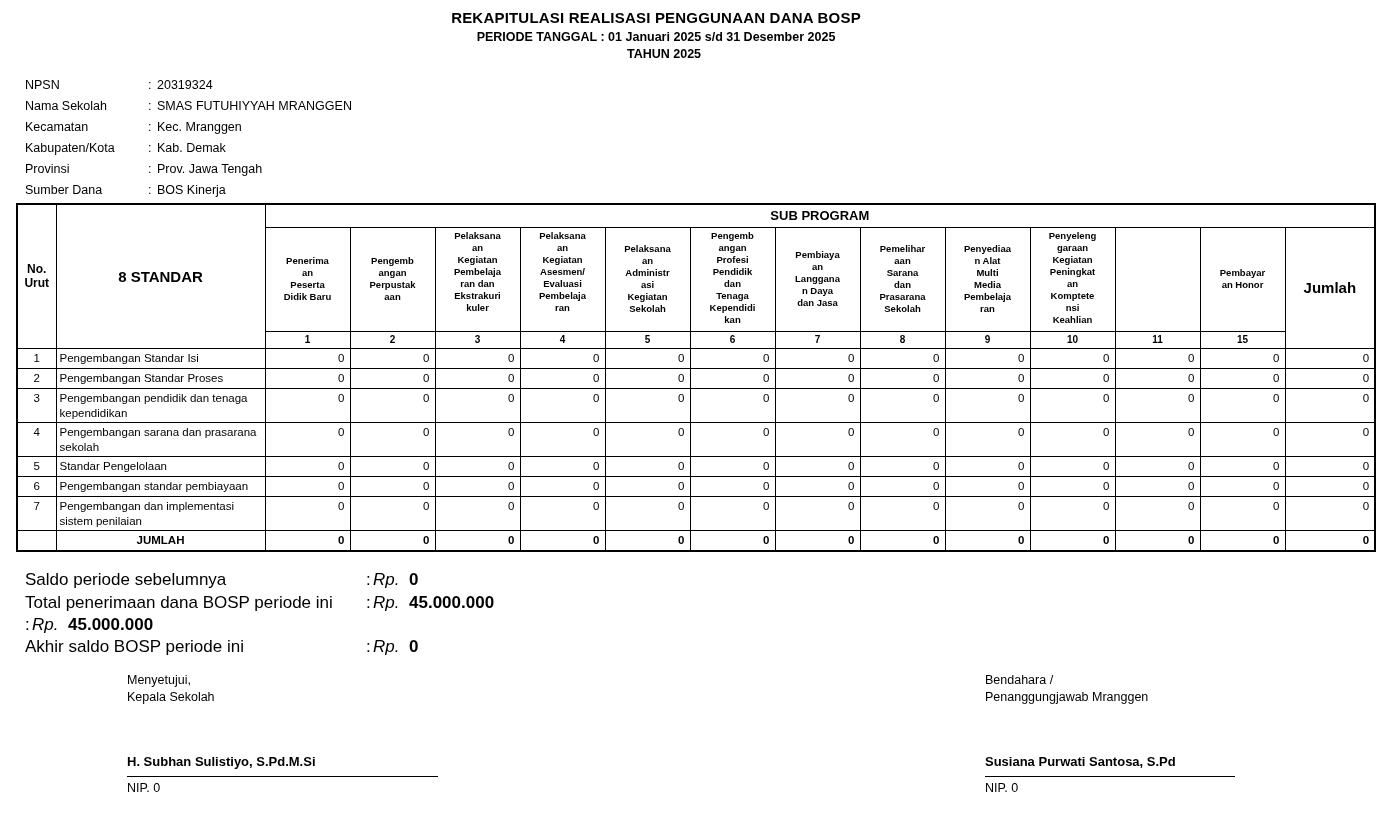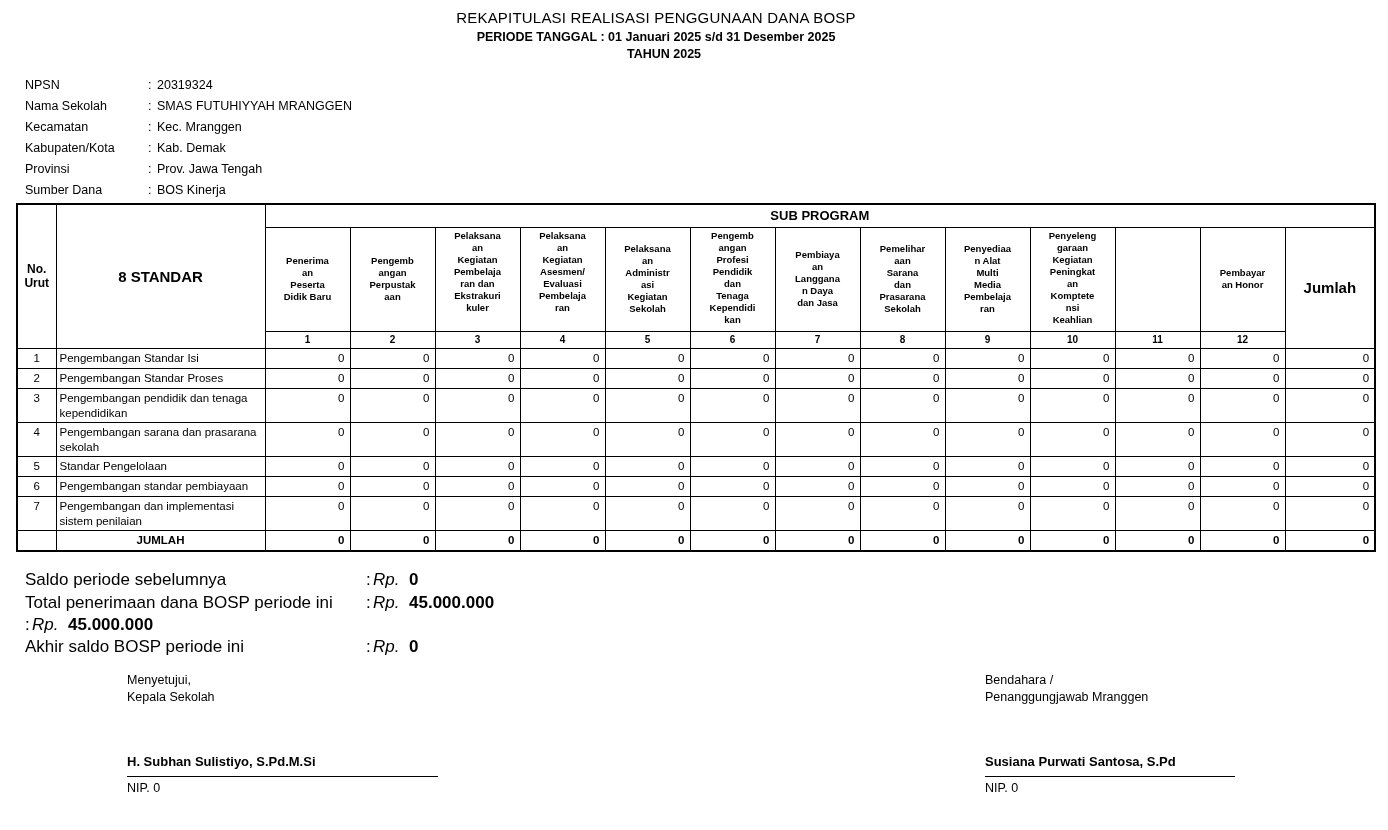--- a/index.html
+++ b/index.html
@@ -5,21 +5,21 @@
   * { box-sizing: border-box; margin: 0; padding: 0; }
   html, body { background: #fff; }
   body {
     width: 1388px; height: 830px; position: relative;
     font-family: "Liberation Sans", sans-serif; color: #000;
     overflow: hidden;
   }
 
   
   .title-wrap { position: absolute; top: 9px; left: 0; width: 1312px; text-align: center; }
-  .title-line1 { font-size: 15px; font-weight: normal; letter-spacing: .2px; }
+  .title-line1 { font-size: 15px; font-weight: bold; letter-spacing: .2px; }
   .title-line2 { font-size: 12.5px; font-weight: bold; margin-top: 4px; }
   .title-line3 { font-size: 12.5px; font-weight: bold; margin-top: 3px; margin-left: 16px; }
 
   
   .info { position: absolute; top: 78px; left: 25px; font-size: 12.5px; }
   .info-row { display: flex; height: 21px; align-items: flex-start; }
   .info-label { width: 123px; }
   .info-colon { width: 9px; }
 
   
@@ -155,21 +155,21 @@
         <th class="sub-num">2</th>
         <th class="sub-num">3</th>
         <th class="sub-num">4</th>
         <th class="sub-num">5</th>
         <th class="sub-num">6</th>
         <th class="sub-num">7</th>
         <th class="sub-num">8</th>
         <th class="sub-num">9</th>
         <th class="sub-num">10</th>
         <th class="sub-num">11</th>
-        <th class="sub-num">12</th>
+        <th class="sub-num">15</th>
       </tr>
     </thead>
   <tbody id="report-body">
       <tr>
         <td class="no">1</td>
         <td class="name">Pengembangan Standar Isi</td>
         <td class="val">0</td>
         <td class="val">0</td>
         <td class="val">0</td>
         <td class="val">0</td>

